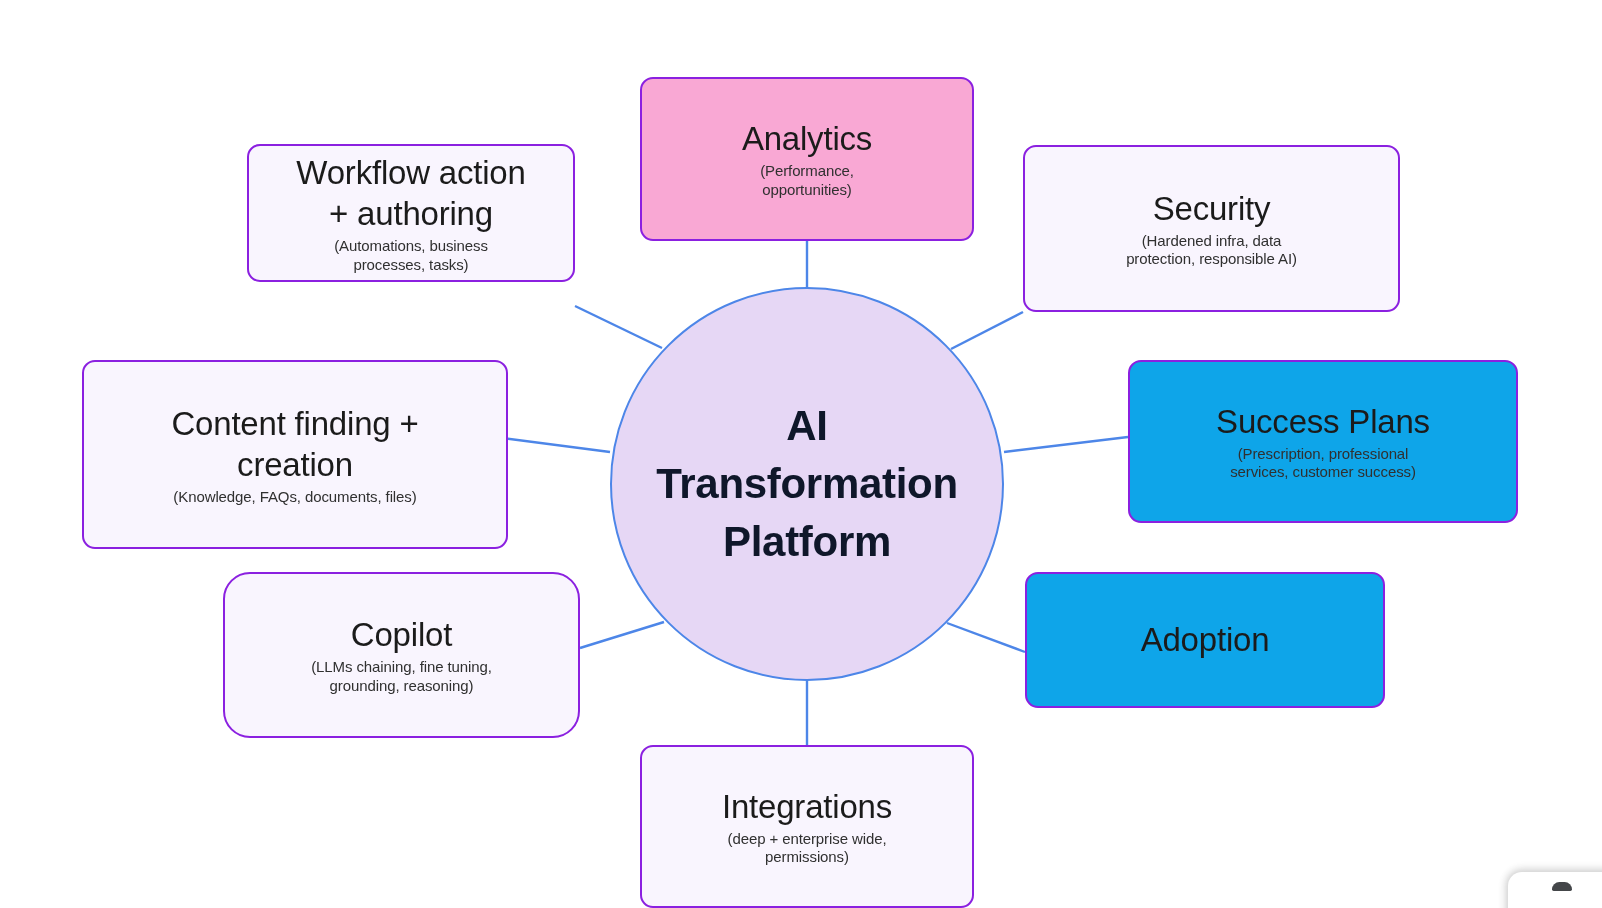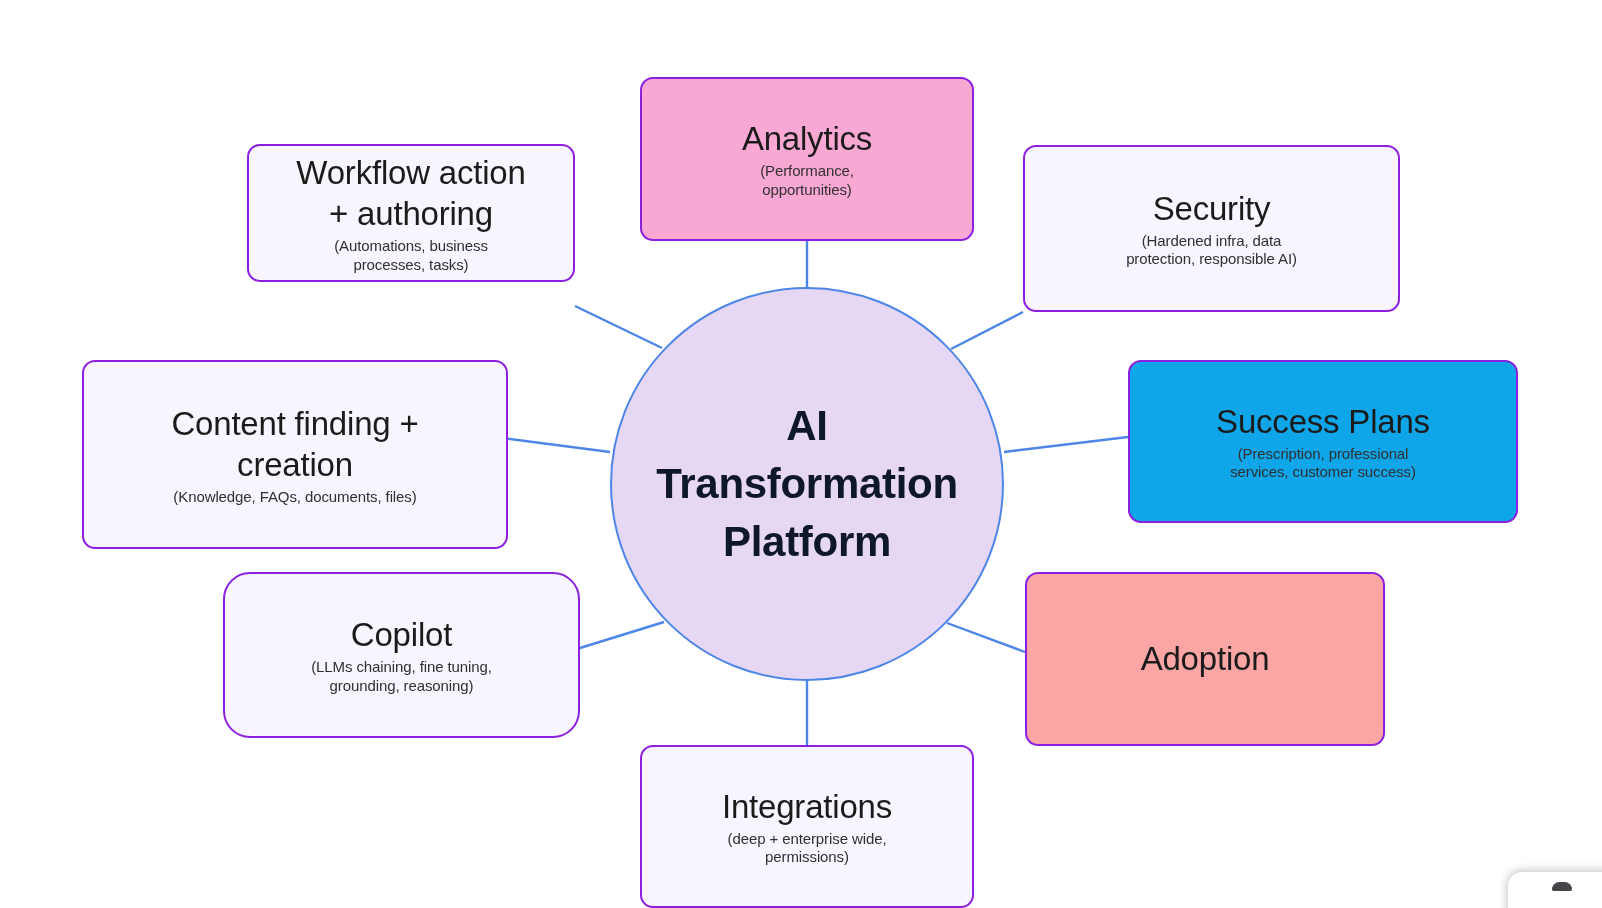--- a/index.html
+++ b/index.html
@@ -124,21 +124,21 @@
       <div class="node" style="left: 1023px; top: 145px; width: 377px; height: 167px; background: rgb(249, 245, 254); border-color: rgb(139, 32, 224);">
         <div class="node-title">Security</div>
         <div class="node-sub">(Hardened infra, data
 protection, responsible AI)</div>
       </div>
       <div class="node" style="left: 1128px; top: 360px; width: 390px; height: 163px; background: #0ea5e9; border-color: rgb(139, 32, 224);">
         <div class="node-title">Success Plans</div>
         <div class="node-sub">(Prescription, professional
 services, customer success)</div>
       </div>
-      <div class="node" style="left: 1025px; top: 572px; width: 360px; height: 174px; background: #fca5a5; border-color: rgb(139, 32, 224);">
+      <div class="node" style="left: 1025px; top: 572px; width: 360px; height: 136px; background: #0ea5e9; border-color: rgb(139, 32, 224);">
         <div class="node-title">Adoption</div>
       </div>
       <div class="node" style="left: 640px; top: 745px; width: 334px; height: 163px; background: rgb(249, 245, 254); border-color: rgb(139, 32, 224);">
         <div class="node-title">Integrations</div>
         <div class="node-sub">(deep + enterprise wide,
 permissions)</div>
       </div>
       <div class="node" style="left: 223px; top: 572px; width: 357px; height: 166px; background: rgb(249, 245, 254); border-color: rgb(139, 32, 224); border-radius: 27px;">
         <div class="node-title">Copilot</div>
         <div class="node-sub">(LLMs chaining, fine tuning,

